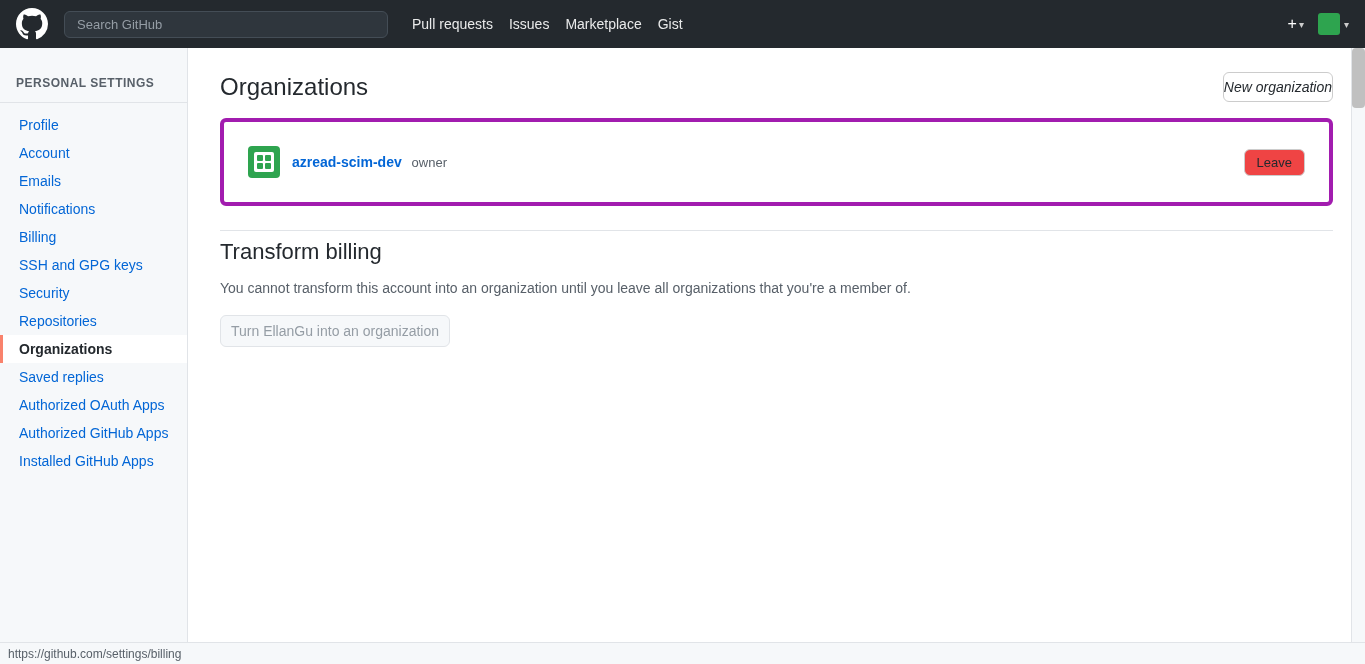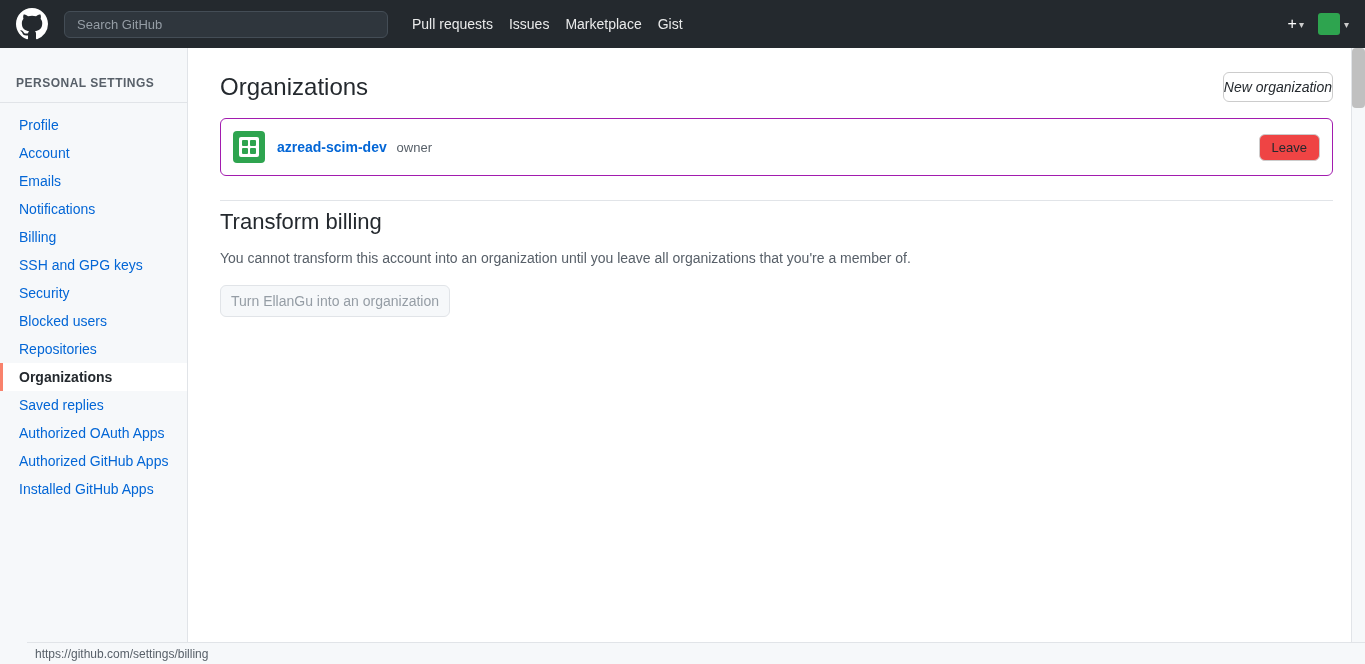--- a/index.html
+++ b/index.html
@@ -151,23 +151,23 @@
       border-radius: 6px;
       padding: 6px 0;
       font-size: 14px;
       cursor: pointer;
       color: #24292e;
       font-style: italic;
     }
 
     
     .org-card {
-      border: 1px solid #a21caf;
-      border-radius: 6px;
-      padding: 12px;
+      border: 4px solid #a21caf;
+      border-radius: 6px;
+      padding: 24px;
       display: flex;
       align-items: center;
       justify-content: space-between;
       margin-bottom: 24px;
     }
     .org-info {
       display: flex;
       align-items: center;
       gap: 12px;
     }
@@ -246,21 +246,20 @@
       position: fixed;
       bottom: 0; left: 0; right: 0;
       height: 22px;
       background: #f6f8fa;
       border-top: 1px solid #e1e4e8;
       display: flex;
       align-items: center;
       padding: 0 8px;
       font-size: 12px;
       color: #586069;
-      margin-left: 27px;
     }
 
     
     .scrollbar-area {
       position: fixed;
       right: 0; top: 48px; bottom: 22px;
       width: 14px;
       background: #f6f8fa;
       border-left: 1px solid #e1e4e8;
     }
@@ -304,21 +303,20 @@
   <aside class="sidebar">
     <div class="sidebar-section-title">Personal settings</div>
     <div class="sidebar-divider"></div>
     <a class="sidebar-item" href="#">Profile</a>
     <a class="sidebar-item" href="#">Account</a>
     <a class="sidebar-item" href="#">Emails</a>
     <a class="sidebar-item" href="#">Notifications</a>
     <a class="sidebar-item" href="#">Billing</a>
     <a class="sidebar-item" href="#">SSH and GPG keys</a>
     <a class="sidebar-item" href="#">Security</a>
-    <a class="sidebar-item" href="#">Blocked users</a>
     <a class="sidebar-item" href="#">Repositories</a>
     <a class="sidebar-item active" href="#">Organizations</a>
     <a class="sidebar-item" href="#">Saved replies</a>
     <a class="sidebar-item" href="#">Authorized OAuth Apps</a>
     <a class="sidebar-item" href="#">Authorized GitHub Apps</a>
     <a class="sidebar-item" href="#">Installed GitHub Apps</a>
   </aside>
 
   <main class="main">
 

